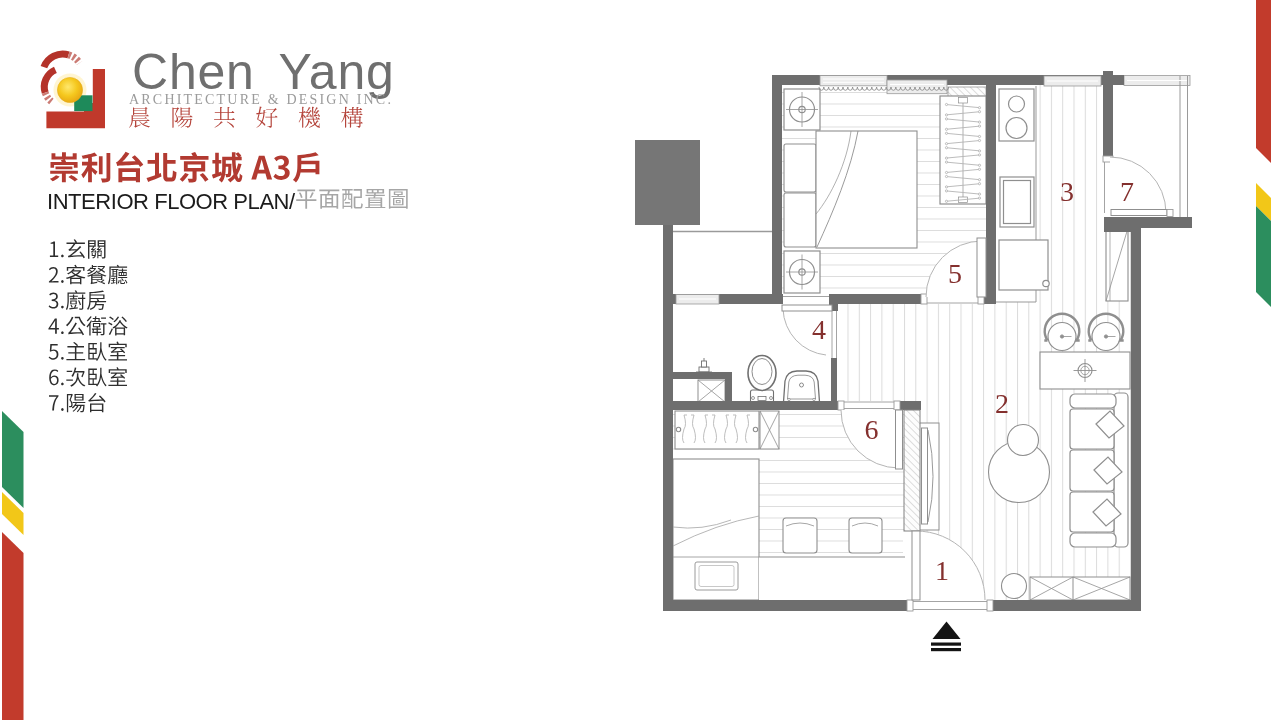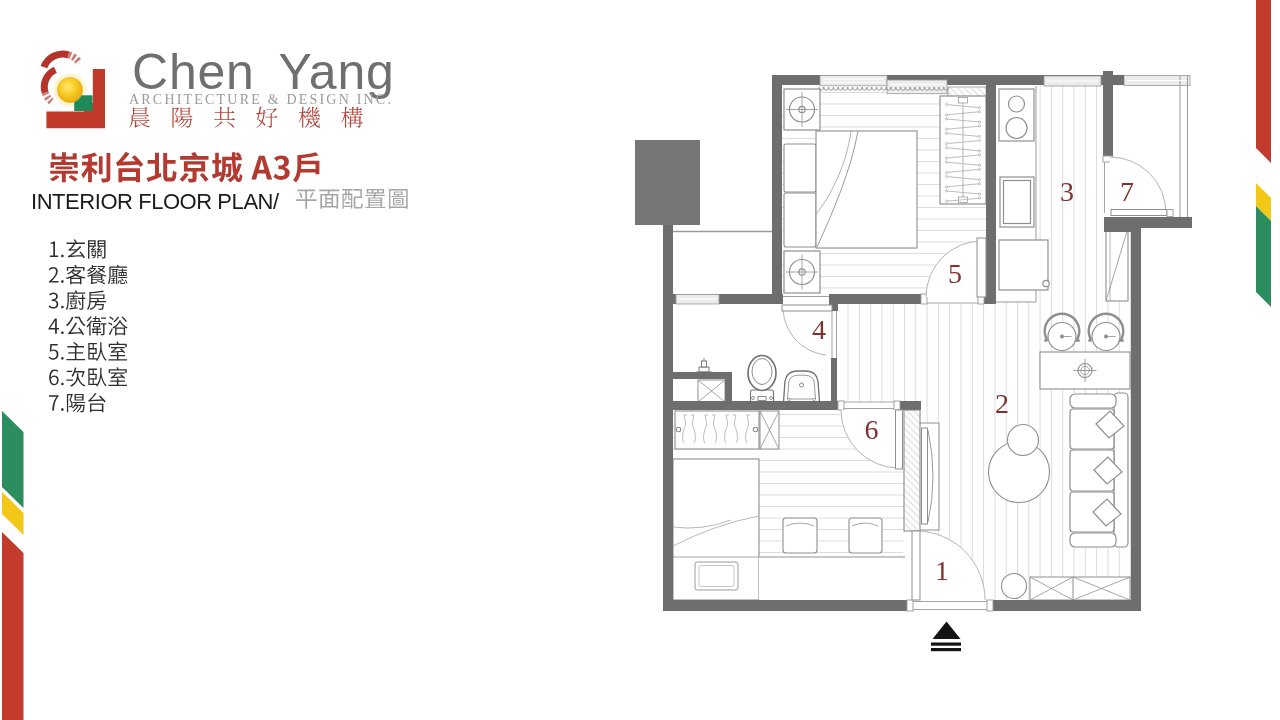--- a/index.html
+++ b/index.html
@@ -29,21 +29,21 @@
 <path d="M68.5,54.8 A20,20 0 0 1 79.5,63.0" fill="none" stroke="#cb7b74" stroke-width="7" stroke-dasharray="2.6,2"></path>
 
 <path d="M55.4,69.9 A18.5,18.5 0 0 0 45.2,92.6" fill="none" stroke="#b4332a" stroke-width="7"></path>
 <path d="M45.2,92.6 A18.5,18.5 0 0 0 51.4,101.5" fill="none" stroke="#cb7b74" stroke-width="7" stroke-dasharray="2.4,2"></path>
 </svg>
 
 <div class="abs" style="left:132px;top:43px;font-family:Liberation Sans, sans-serif;font-size:50px;color:#6f6f6f;letter-spacing:0.8px;word-spacing:9px;white-space:nowrap;">Chen&nbsp;Yang</div>
 
 <div class="abs" style="left:129px;top:92px;font-family:'Liberation Serif',serif;font-size:14px;color:#9b9b9b;letter-spacing:2.2px;white-space:nowrap;">ARCHITECTURE&nbsp;&amp;&nbsp;DESIGN&nbsp;INC.</div>
 
-<div class="abs" style="left:31px;top:189px;font-size:22px;letter-spacing:-0.45px;color:#1c1c1c;white-space:nowrap;">INTERIOR FLOOR PLAN/</div>
+<div class="abs" style="left:47px;top:189px;font-size:22px;letter-spacing:-0.45px;color:#1c1c1c;white-space:nowrap;">INTERIOR FLOOR PLAN/</div>
 <svg class="abs" style="left:0;top:0" width="500" height="440" viewBox="0 0 500 440">
 
 <path d="M134.8 126.2Q135.3 126.0 136.2 125.8Q137.1 125.6 138.3 125.3Q139.4 124.9 140.6 124.6L140.7 124.9Q139.9 125.3 138.4 126.0Q137.0 126.8 135.4 127.5ZM136.0 120.6 136.3 120.7V126.1L135.2 126.6L135.6 125.9Q136.0 126.6 135.8 127.1Q135.6 127.7 135.4 127.8L134.2 126.2Q134.7 125.9 134.9 125.7Q135.0 125.5 135.0 125.3V120.6ZM139.4 120.3Q140.1 121.6 141.1 122.5Q142.2 123.5 143.6 124.2Q145.0 125.0 146.6 125.5Q148.2 126.0 150.0 126.2L150.0 126.5Q149.2 126.6 148.9 127.5Q146.6 127.0 144.7 126.1Q142.8 125.1 141.3 123.8Q139.9 122.4 139.0 120.6ZM147.8 122.3Q147.7 122.5 147.5 122.5Q147.3 122.6 147.0 122.5Q146.2 122.9 145.0 123.5Q143.9 124.0 142.8 124.4L142.5 124.1Q143.1 123.7 143.8 123.2Q144.5 122.7 145.2 122.2Q145.8 121.7 146.2 121.3ZM131.6 115.4V114.9L133.1 115.6H132.9V118.7Q132.9 119.7 132.8 120.9Q132.7 122.1 132.3 123.3Q132.0 124.5 131.3 125.7Q130.5 126.8 129.3 127.8L129.0 127.5Q130.2 126.2 130.7 124.7Q131.3 123.2 131.5 121.7Q131.6 120.2 131.6 118.7V115.6ZM147.8 119.2Q147.8 119.2 148.1 119.5Q148.4 119.7 148.8 120.0Q149.2 120.3 149.5 120.7Q149.5 121.0 148.9 121.0H132.2L132.0 120.3H146.8ZM145.4 117.0Q145.4 117.0 145.7 117.2Q146.0 117.4 146.4 117.7Q146.8 118.0 147.1 118.3Q147.0 118.6 146.5 118.6H132.1L132.0 118.0H144.6ZM147.2 114.5Q147.2 114.5 147.4 114.6Q147.5 114.8 147.8 115.0Q148.1 115.2 148.4 115.4Q148.7 115.7 148.9 115.9Q148.8 116.3 148.3 116.3H132.0V115.6H146.3ZM134.2 114.5Q134.2 114.6 134.0 114.7Q133.9 114.8 133.7 114.9Q133.4 114.9 133.2 114.9H133.0V107.9V107.2L134.3 107.9H146.1V108.5H134.2ZM145.0 107.9 145.8 107.0 147.5 108.3Q147.4 108.5 147.1 108.6Q146.8 108.7 146.5 108.8V114.2Q146.5 114.2 146.3 114.3Q146.1 114.4 145.9 114.5Q145.7 114.6 145.4 114.6H145.3V107.9ZM146.0 113.1V113.8H133.4V113.1ZM146.0 110.4V111.1H133.4V110.4Z M181.2 110.8H189.1V111.5H181.2ZM181.2 113.8H189.1V114.5H181.2ZM180.5 107.9V107.3L182.0 107.9H188.4L189.0 107.2L190.5 108.3Q190.4 108.4 190.2 108.5Q190.0 108.6 189.7 108.7V114.9Q189.7 115.0 189.4 115.2Q189.1 115.3 188.7 115.3H188.5V108.6H181.7V115.2Q181.7 115.3 181.4 115.5Q181.1 115.6 180.7 115.6H180.5ZM178.0 116.6H189.8L190.8 115.3Q190.8 115.3 191.0 115.5Q191.2 115.6 191.5 115.9Q191.7 116.1 192.1 116.4Q192.4 116.6 192.6 116.9Q192.6 117.3 192.1 117.3H178.2ZM181.2 119.2H190.6V119.9H180.8ZM182.1 116.6H183.5V116.9Q182.5 119.0 180.9 120.6Q179.3 122.2 177.2 123.5L176.9 123.1Q178.7 121.8 180.0 120.1Q181.4 118.4 182.1 116.6ZM183.9 119.2H185.1V119.6Q184.0 121.7 182.2 123.4Q180.5 125.1 178.2 126.4L177.9 126.0Q179.9 124.7 181.4 122.9Q183.0 121.2 183.9 119.2ZM187.3 119.2H188.6V119.6Q187.5 122.2 185.6 124.3Q183.7 126.4 180.9 127.8L180.7 127.4Q183.1 125.9 184.7 123.8Q186.4 121.7 187.3 119.2ZM177.2 108.2H176.9L177.8 107.3L179.4 108.9Q179.1 109.1 178.4 109.1Q178.0 109.8 177.5 110.7Q177.0 111.7 176.5 112.6Q175.9 113.6 175.5 114.2Q176.5 115.1 177.0 115.9Q177.6 116.8 177.8 117.7Q178.1 118.5 178.1 119.3Q178.1 120.8 177.5 121.5Q176.9 122.2 175.4 122.3Q175.4 122.0 175.4 121.7Q175.3 121.5 175.2 121.4Q175.1 121.3 174.8 121.2Q174.5 121.1 174.2 121.1V120.7Q174.5 120.7 174.9 120.7Q175.4 120.7 175.6 120.7Q175.9 120.7 176.2 120.6Q176.7 120.3 176.7 119.0Q176.7 117.9 176.4 116.7Q176.0 115.5 174.9 114.3Q175.2 113.5 175.7 112.4Q176.1 111.3 176.5 110.1Q176.9 109.0 177.2 108.2ZM172.4 108.1V107.5L173.9 108.1H173.6V127.3Q173.6 127.4 173.5 127.5Q173.4 127.6 173.1 127.7Q172.9 127.8 172.6 127.8H172.4ZM173.0 108.1H177.8V108.8H173.0ZM190.3 119.2H190.1L190.8 118.4L192.4 119.7Q192.1 119.9 191.4 120.0Q191.2 122.9 190.7 124.7Q190.1 126.5 189.4 127.1Q189.0 127.4 188.4 127.6Q187.9 127.8 187.3 127.7Q187.3 127.5 187.2 127.2Q187.1 127.0 186.9 126.9Q186.7 126.7 186.2 126.6Q185.7 126.5 185.2 126.4L185.2 126.0Q185.6 126.0 186.1 126.1Q186.7 126.1 187.1 126.1Q187.6 126.2 187.9 126.2Q188.4 126.2 188.7 125.9Q189.2 125.5 189.7 123.8Q190.1 122.0 190.3 119.2Z M214.0 119.3H232.0L233.0 118.0Q233.0 118.0 233.2 118.1Q233.4 118.3 233.8 118.5Q234.1 118.8 234.4 119.1Q234.7 119.4 235.0 119.6Q234.9 120.0 234.4 120.0H214.2ZM214.7 112.2H231.5L232.5 111.0Q232.5 111.0 232.7 111.1Q232.9 111.3 233.2 111.5Q233.5 111.7 233.8 112.0Q234.1 112.3 234.4 112.6Q234.3 112.9 233.8 112.9H214.9ZM220.1 106.9 222.2 107.1Q222.2 107.4 222.0 107.6Q221.8 107.7 221.4 107.8V119.7H220.1ZM227.6 106.9 229.7 107.1Q229.6 107.4 229.4 107.6Q229.2 107.7 228.8 107.8V119.7H227.6ZM227.0 121.6Q229.0 122.4 230.3 123.2Q231.7 124.0 232.5 124.7Q233.3 125.5 233.6 126.1Q233.9 126.7 233.9 127.1Q233.9 127.5 233.6 127.6Q233.4 127.7 232.9 127.5Q232.5 126.8 231.8 126.1Q231.1 125.3 230.2 124.5Q229.4 123.8 228.5 123.1Q227.6 122.4 226.8 121.9ZM221.1 121.3 222.9 122.3Q222.8 122.5 222.6 122.5Q222.4 122.6 222.0 122.5Q221.3 123.4 220.1 124.3Q219.0 125.3 217.6 126.2Q216.2 127.1 214.7 127.7L214.5 127.4Q215.8 126.6 217.1 125.6Q218.3 124.6 219.4 123.4Q220.5 122.3 221.1 121.3Z M265.7 110.4Q265.6 110.6 265.4 110.8Q265.1 110.9 264.8 111.0Q264.7 113.5 264.3 116.0Q263.9 118.5 263.0 120.7Q262.1 122.9 260.6 124.7Q259.1 126.5 256.6 127.8L256.4 127.6Q258.5 126.2 259.9 124.3Q261.3 122.4 262.1 120.1Q262.9 117.8 263.2 115.2Q263.5 112.7 263.5 110.0ZM256.2 113.0Q257.0 113.0 258.2 112.9Q259.3 112.9 260.7 112.8Q262.1 112.6 263.6 112.5Q265.1 112.4 266.6 112.2L266.6 112.6Q264.9 113.0 262.6 113.4Q260.4 113.8 257.5 114.2Q257.3 114.6 256.9 114.7ZM257.5 119.0Q259.5 119.8 260.9 120.6Q262.3 121.5 263.2 122.2Q264.1 122.9 264.6 123.5Q265.1 124.1 265.2 124.6Q265.4 125.0 265.3 125.3Q265.2 125.5 264.9 125.6Q264.7 125.6 264.3 125.5Q263.8 124.7 263.0 123.9Q262.1 123.0 261.1 122.2Q260.1 121.4 259.0 120.6Q258.0 119.9 257.1 119.3ZM257.1 119.3Q257.4 118.4 257.7 117.1Q258.0 115.9 258.3 114.4Q258.6 113.0 258.9 111.5Q259.2 110.1 259.5 108.8Q259.7 107.5 259.8 106.6L261.9 107.0Q261.8 107.3 261.6 107.4Q261.4 107.6 260.8 107.5L261.1 107.2Q260.9 108.1 260.7 109.3Q260.5 110.4 260.2 111.8Q259.9 113.1 259.5 114.5Q259.2 115.9 258.8 117.2Q258.5 118.5 258.1 119.6ZM274.5 108.9 275.4 108.0 277.0 109.5Q276.9 109.6 276.7 109.6Q276.4 109.7 276.1 109.7Q275.5 110.2 274.8 110.9Q274.1 111.6 273.3 112.3Q272.6 112.9 271.9 113.4H271.4Q272.0 112.8 272.6 112.0Q273.3 111.1 273.8 110.3Q274.4 109.4 274.8 108.9ZM272.7 113.3Q272.6 113.5 272.4 113.6Q272.2 113.8 271.8 113.8V125.8Q271.8 126.3 271.7 126.7Q271.6 127.2 271.1 127.4Q270.6 127.7 269.7 127.8Q269.6 127.5 269.5 127.2Q269.4 127.0 269.1 126.8Q268.9 126.7 268.4 126.5Q267.9 126.4 267.1 126.3V125.9Q267.1 125.9 267.5 126.0Q267.9 126.0 268.4 126.0Q268.9 126.1 269.4 126.1Q269.9 126.1 270.1 126.1Q270.4 126.1 270.5 126.0Q270.6 125.9 270.6 125.7V113.0ZM275.9 115.6Q275.9 115.6 276.1 115.8Q276.2 115.9 276.5 116.1Q276.8 116.4 277.0 116.6Q277.3 116.8 277.6 117.1Q277.5 117.5 277.0 117.5H265.5L265.3 116.8H275.0ZM275.1 108.9V109.6H266.3L266.1 108.9Z M309.6 118.8Q309.5 119.9 309.4 121.1Q309.2 122.3 308.7 123.4Q308.3 124.6 307.5 125.7Q306.6 126.7 305.2 127.7L304.8 127.3Q306.0 126.3 306.6 125.3Q307.3 124.2 307.6 123.1Q308.0 122.0 308.1 120.9Q308.2 119.8 308.2 118.8ZM319.5 111.1Q319.4 111.2 319.0 111.3Q318.7 111.3 318.2 111.0L318.8 110.9Q318.4 111.6 317.7 112.5Q317.0 113.3 316.2 114.2Q315.4 115.1 314.6 115.7L314.5 115.5H315.3Q315.2 116.0 315.0 116.4Q314.8 116.7 314.6 116.8L313.8 115.2Q313.8 115.2 314.0 115.2Q314.2 115.1 314.3 115.1Q314.8 114.6 315.3 114.0Q315.8 113.3 316.3 112.6Q316.8 111.8 317.2 111.1Q317.6 110.4 317.9 109.9ZM311.8 111.1Q311.7 111.2 311.4 111.4Q311.1 111.5 310.5 111.2L311.1 111.1Q310.7 111.8 310.0 112.8Q309.3 113.7 308.4 114.7Q307.6 115.6 306.8 116.4L306.7 116.1H307.5Q307.4 116.6 307.2 117.0Q307.0 117.3 306.9 117.4L306.0 115.8Q306.0 115.8 306.2 115.8Q306.4 115.7 306.5 115.7Q307.0 115.2 307.5 114.5Q308.1 113.8 308.6 113.0Q309.1 112.2 309.5 111.5Q309.9 110.7 310.1 110.1ZM318.0 108.1Q317.9 108.3 317.6 108.4Q317.3 108.6 316.7 108.3L317.3 108.2Q317.0 108.8 316.5 109.5Q316.0 110.3 315.5 111.0Q314.9 111.8 314.4 112.3L314.3 112.1H315.0Q315.0 112.6 314.8 112.9Q314.6 113.2 314.4 113.3L313.6 111.8Q313.6 111.8 313.8 111.8Q314.0 111.7 314.0 111.7Q314.5 111.2 314.9 110.4Q315.3 109.6 315.7 108.7Q316.0 107.8 316.2 107.3ZM310.7 108.0Q310.6 108.2 310.3 108.3Q309.9 108.4 309.4 108.2L310.0 108.0Q309.6 108.7 309.1 109.5Q308.5 110.3 307.9 111.0Q307.3 111.8 306.7 112.4L306.6 112.1H307.4Q307.3 112.7 307.1 113.0Q306.9 113.4 306.7 113.5L305.9 111.9Q305.9 111.9 306.0 111.8Q306.2 111.8 306.3 111.7Q306.8 111.2 307.3 110.4Q307.8 109.5 308.3 108.6Q308.7 107.7 308.9 107.1ZM314.1 115.3Q314.8 115.2 316.1 115.1Q317.4 115.0 318.8 114.9L318.8 115.3Q318.4 115.4 317.7 115.6Q317.0 115.8 316.2 116.0Q315.4 116.2 314.6 116.4ZM314.1 111.8Q314.6 111.7 315.7 111.7Q316.7 111.6 317.7 111.6L317.8 111.9Q317.5 112.0 317.0 112.2Q316.4 112.3 315.8 112.5Q315.2 112.7 314.5 112.9ZM306.4 116.0Q307.0 115.9 308.3 115.8Q309.6 115.7 310.9 115.6L311.0 115.9Q310.6 116.1 309.9 116.2Q309.2 116.4 308.4 116.6Q307.6 116.9 306.8 117.0ZM306.3 112.0Q306.9 112.0 307.9 111.9Q309.0 111.9 310.1 111.8L310.1 112.2Q309.9 112.3 309.3 112.4Q308.7 112.6 308.1 112.8Q307.4 112.9 306.8 113.1ZM318.7 121.3Q318.6 121.5 318.4 121.5Q318.3 121.6 317.9 121.5Q316.4 124.0 314.1 125.5Q311.9 127.0 309.3 127.7L309.1 127.3Q311.5 126.3 313.6 124.6Q315.7 122.9 317.1 120.3ZM314.1 107.1Q314.1 107.3 313.9 107.5Q313.7 107.6 313.3 107.7Q313.2 111.0 313.3 114.0Q313.4 117.0 313.9 119.4Q314.3 121.8 315.3 123.5Q316.2 125.2 317.9 125.9Q318.2 126.1 318.3 126.1Q318.4 126.0 318.6 125.7Q318.8 125.3 319.0 124.5Q319.2 123.8 319.4 123.1L319.6 123.1L319.4 126.4Q319.9 126.8 319.9 127.0Q320.0 127.2 319.9 127.4Q319.8 127.7 319.4 127.7Q319.0 127.8 318.5 127.6Q318.0 127.4 317.5 127.2Q315.6 126.3 314.5 124.5Q313.4 122.7 312.9 120.0Q312.3 117.4 312.2 114.1Q312.0 110.7 312.0 106.8ZM308.7 121.0Q309.8 121.2 310.5 121.6Q311.2 121.9 311.5 122.3Q311.9 122.7 312.0 123.1Q312.0 123.5 311.9 123.7Q311.8 124.0 311.5 124.0Q311.3 124.1 310.9 123.9Q310.7 123.5 310.3 122.9Q309.9 122.4 309.4 122.0Q309.0 121.5 308.5 121.2ZM315.4 116.4Q316.2 116.7 316.6 117.0Q317.1 117.3 317.2 117.7Q317.3 118.0 317.1 118.3Q317.0 118.5 316.7 118.6Q316.5 118.6 316.2 118.4Q316.1 117.9 315.8 117.4Q315.5 116.9 315.1 116.6ZM317.8 113.6Q318.7 114.1 319.2 114.7Q319.7 115.3 319.8 115.8Q319.9 116.3 319.7 116.6Q319.6 116.9 319.3 117.0Q319.0 117.1 318.7 116.8Q318.7 116.0 318.3 115.2Q317.9 114.3 317.5 113.7ZM309.9 113.9Q310.8 114.5 311.2 115.1Q311.7 115.7 311.7 116.2Q311.8 116.7 311.7 117.1Q311.5 117.4 311.2 117.4Q310.9 117.5 310.6 117.2Q310.6 116.4 310.3 115.5Q310.0 114.6 309.6 114.0ZM318.3 117.6Q318.3 117.6 318.6 117.8Q318.9 118.0 319.3 118.4Q319.7 118.7 320.1 119.1Q320.0 119.4 319.5 119.4H305.8L305.6 118.7H317.3ZM302.9 114.5Q304.1 115.1 304.8 115.7Q305.4 116.3 305.6 116.9Q305.8 117.4 305.7 117.8Q305.7 118.1 305.4 118.2Q305.1 118.3 304.7 118.1Q304.6 117.5 304.2 116.9Q303.9 116.3 303.5 115.7Q303.0 115.1 302.7 114.6ZM304.1 106.9Q304.1 107.2 303.9 107.3Q303.7 107.5 303.3 107.6V127.2Q303.3 127.3 303.2 127.4Q303.0 127.5 302.8 127.6Q302.6 127.7 302.4 127.7H302.1V106.7ZM303.1 112.5Q302.6 115.3 301.6 117.8Q300.7 120.3 299.1 122.4L298.7 122.1Q299.6 120.7 300.2 119.0Q300.8 117.4 301.2 115.7Q301.6 113.9 301.9 112.1H303.1ZM304.3 111.0Q304.3 111.0 304.6 111.2Q304.9 111.5 305.3 111.8Q305.7 112.1 306.0 112.5Q305.9 112.8 305.4 112.8H299.2L299.1 112.1H303.4Z M341.5 112.2H347.0L348.0 111.0Q348.0 111.0 348.3 111.2Q348.6 111.4 349.0 111.8Q349.4 112.2 349.8 112.5Q349.7 112.9 349.2 112.9H341.6ZM344.8 112.2H346.1V112.5Q345.5 115.4 344.4 117.9Q343.4 120.5 341.6 122.6L341.2 122.2Q342.2 120.8 342.9 119.2Q343.6 117.6 344.0 115.8Q344.5 114.0 344.8 112.2ZM345.0 106.8 347.0 107.0Q347.0 107.3 346.8 107.5Q346.6 107.6 346.2 107.7V127.2Q346.2 127.3 346.0 127.4Q345.9 127.6 345.7 127.6Q345.5 127.7 345.2 127.7H345.0ZM346.2 114.8Q347.2 115.3 347.9 115.9Q348.5 116.4 348.8 116.9Q349.1 117.4 349.2 117.8Q349.2 118.1 349.1 118.4Q349.0 118.6 348.7 118.7Q348.4 118.7 348.1 118.5Q348.0 117.9 347.6 117.3Q347.2 116.7 346.8 116.1Q346.3 115.4 345.9 115.0ZM348.8 109.2H359.6L360.5 108.1Q360.5 108.1 360.8 108.3Q361.1 108.6 361.5 108.9Q361.9 109.2 362.3 109.6Q362.2 109.9 361.7 109.9H349.0ZM349.7 111.8H359.2L360.1 110.7Q360.1 110.7 360.3 110.9Q360.6 111.1 361.0 111.5Q361.4 111.8 361.7 112.1Q361.6 112.5 361.1 112.5H349.9ZM348.4 114.5H359.9L360.9 113.3Q360.9 113.3 361.2 113.5Q361.5 113.8 361.8 114.1Q362.2 114.4 362.6 114.8Q362.5 115.1 362.0 115.1H348.6ZM347.7 122.8H360.6L361.4 121.7Q361.4 121.7 361.6 121.9Q361.9 122.2 362.2 122.5Q362.5 122.8 362.8 123.1Q362.7 123.5 362.3 123.5H347.9ZM352.1 106.9 354.1 107.1Q354.1 107.3 353.9 107.5Q353.7 107.7 353.3 107.7V114.8H352.1ZM356.6 106.9 358.7 107.1Q358.6 107.3 358.4 107.5Q358.2 107.7 357.8 107.7V114.8H356.6ZM354.5 114.5H355.7V123.2H354.5ZM350.5 119.7H359.8V120.4H350.5ZM359.3 116.8H359.1L359.7 116.0L361.4 117.3Q361.3 117.4 361.1 117.6Q360.8 117.7 360.5 117.7V125.8Q360.5 126.3 360.3 126.7Q360.2 127.1 359.8 127.4Q359.4 127.6 358.5 127.7Q358.5 127.4 358.4 127.2Q358.3 127.0 358.0 126.8Q357.8 126.7 357.4 126.5Q357.0 126.4 356.4 126.4V126.0Q356.4 126.0 356.7 126.0Q357.0 126.0 357.4 126.1Q357.8 126.1 358.2 126.1Q358.6 126.1 358.8 126.1Q359.1 126.1 359.2 126.0Q359.3 125.9 359.3 125.7ZM349.9 116.8V116.2L351.2 116.8H359.8V117.5H351.1V127.3Q351.1 127.3 350.9 127.4Q350.8 127.5 350.5 127.6Q350.3 127.7 350.1 127.7H349.9Z" fill="#b5453c"></path>
 
 <path d="M55.5 166.4H72.4V169.3H55.5ZM50.2 170.7H77.9V173.8H50.2ZM68.4 176.9 71.4 174.9Q72.4 175.5 73.6 176.3Q74.9 177.1 76.0 177.9Q77.1 178.7 77.9 179.3L74.7 181.6Q74.0 180.9 72.9 180.1Q71.8 179.3 70.6 178.4Q69.4 177.6 68.4 176.9ZM50.5 161.9H77.6V167.8H73.8V164.9H54.1V167.8H50.5ZM56.0 175.3 59.6 176.6Q58.8 177.5 57.6 178.4Q56.4 179.3 55.2 180.0Q53.9 180.8 52.7 181.3Q52.4 181.0 51.8 180.5Q51.3 180.0 50.7 179.6Q50.1 179.1 49.7 178.8Q51.4 178.2 53.2 177.2Q54.9 176.3 56.0 175.3ZM51.5 153.3H55.4V156.4H72.7V153.3H76.7V159.6H51.5ZM62.0 152.3H65.9V158.6H62.0ZM60.9 160.2 64.8 159.3Q65.3 160.2 65.8 161.3Q66.2 162.4 66.4 163.1L62.4 164.1Q62.2 163.3 61.8 162.2Q61.4 161.1 60.9 160.2ZM61.9 172.6H65.8V182.3H61.9Z M82.0 161.8H97.3V165.4H82.0ZM98.9 156.2H102.6V174.2H98.9ZM88.1 155.5H91.9V182.3H88.1ZM106.5 152.9H110.3V177.7Q110.3 179.4 109.9 180.3Q109.5 181.1 108.5 181.6Q107.5 182.1 105.9 182.2Q104.3 182.4 102.1 182.4Q102.0 181.8 101.8 181.1Q101.6 180.4 101.3 179.6Q101.1 178.9 100.8 178.4Q102.3 178.4 103.7 178.5Q105.1 178.5 105.6 178.5Q106.1 178.5 106.3 178.3Q106.5 178.1 106.5 177.7ZM94.5 152.4 97.3 155.4Q95.3 156.2 92.8 156.8Q90.3 157.5 87.8 157.9Q85.2 158.4 82.7 158.7Q82.6 158.1 82.3 157.2Q81.9 156.3 81.6 155.8Q83.4 155.5 85.2 155.1Q86.9 154.8 88.6 154.3Q90.4 153.9 91.9 153.4Q93.4 153.0 94.5 152.4ZM88.1 163.5 90.7 164.6Q90.1 166.4 89.2 168.4Q88.4 170.3 87.5 172.1Q86.5 173.9 85.4 175.6Q84.4 177.2 83.2 178.3Q83.0 177.8 82.7 177.1Q82.3 176.4 82.0 175.7Q81.6 175.1 81.3 174.6Q82.3 173.6 83.3 172.3Q84.3 171.0 85.2 169.5Q86.1 168.0 86.9 166.4Q87.6 164.9 88.1 163.5ZM91.3 166.7Q91.8 167.0 92.6 167.7Q93.5 168.4 94.5 169.2Q95.5 170.0 96.3 170.7Q97.1 171.4 97.5 171.7L95.3 175.0Q94.7 174.4 94.0 173.5Q93.2 172.7 92.4 171.8Q91.5 170.9 90.7 170.1Q89.9 169.3 89.3 168.7Z M120.2 177.0H137.9V180.7H120.2ZM118.4 168.2H140.0V182.3H135.9V171.9H122.3V182.3H118.4ZM131.8 157.3 134.8 155.3Q136.3 156.6 137.9 158.3Q139.6 160.0 141.0 161.7Q142.4 163.3 143.3 164.7L140.0 167.1Q139.3 165.7 137.9 164.0Q136.5 162.3 134.9 160.5Q133.3 158.7 131.8 157.3ZM117.3 166.1Q117.2 165.7 117.0 165.0Q116.8 164.3 116.5 163.6Q116.3 162.9 116.0 162.4Q116.7 162.2 117.3 161.8Q117.9 161.3 118.7 160.5Q119.2 160.2 119.9 159.3Q120.7 158.4 121.7 157.2Q122.7 156.0 123.7 154.6Q124.7 153.2 125.5 151.8L129.4 153.4Q128.0 155.5 126.3 157.4Q124.7 159.4 123.0 161.1Q121.3 162.8 119.6 164.1V164.2Q119.6 164.2 119.2 164.4Q118.9 164.6 118.4 164.9Q118.0 165.2 117.7 165.5Q117.3 165.8 117.3 166.1ZM117.3 166.1 117.3 163.1 119.9 161.7 139.5 161.1Q139.6 161.9 139.7 162.9Q139.8 163.9 139.9 164.5Q135.3 164.7 131.9 164.9Q128.5 165.1 126.2 165.2Q123.9 165.3 122.3 165.4Q120.8 165.5 119.8 165.6Q118.9 165.7 118.3 165.8Q117.8 165.9 117.3 166.1Z M147.6 159.9H157.1V163.7H147.6ZM163.2 152.9H167.2V175.6Q167.2 176.9 167.4 177.3Q167.6 177.6 168.4 177.6Q168.6 177.6 169.0 177.6Q169.4 177.6 169.9 177.6Q170.3 177.6 170.7 177.6Q171.1 177.6 171.3 177.6Q171.9 177.6 172.2 177.0Q172.5 176.4 172.6 174.8Q172.8 173.3 172.9 170.4Q173.3 170.8 174.0 171.1Q174.7 171.5 175.4 171.8Q176.0 172.0 176.5 172.2Q176.4 175.5 175.9 177.5Q175.5 179.6 174.5 180.5Q173.5 181.4 171.7 181.4Q171.4 181.4 170.9 181.4Q170.4 181.4 169.7 181.4Q169.1 181.4 168.6 181.4Q168.1 181.4 167.8 181.4Q166.1 181.4 165.1 180.9Q164.1 180.3 163.6 179.1Q163.2 177.8 163.2 175.6ZM155.0 152.8H159.0V176.8H155.0ZM146.5 178.0Q148.2 177.5 150.6 176.7Q152.9 175.9 155.6 174.9Q158.2 174.0 160.8 173.1L161.5 176.5Q159.2 177.5 156.9 178.4Q154.5 179.4 152.3 180.3Q150.1 181.2 148.2 181.9ZM165.3 159.9H175.6V163.7H165.3Z M180.2 155.9H208.5V159.7H180.2ZM187.7 164.6V168.1H201.1V164.6ZM183.9 161.3H205.2V171.4H183.9ZM199.7 174.8 202.9 172.9Q203.8 173.8 204.9 175.0Q206.0 176.2 206.9 177.4Q207.9 178.5 208.5 179.4L205.1 181.7Q204.6 180.8 203.7 179.6Q202.8 178.4 201.7 177.1Q200.7 175.9 199.7 174.8ZM192.5 170.3H196.6V178.4Q196.6 179.8 196.2 180.7Q195.8 181.5 194.8 181.9Q193.7 182.3 192.2 182.4Q190.8 182.5 188.8 182.5Q188.7 181.6 188.4 180.6Q188.0 179.5 187.6 178.8Q188.4 178.8 189.3 178.8Q190.2 178.8 190.8 178.8Q191.5 178.8 191.8 178.8Q192.2 178.8 192.4 178.7Q192.5 178.6 192.5 178.3ZM185.1 173.0 188.8 174.3Q187.5 176.3 185.8 178.2Q184.1 180.2 182.5 181.7Q182.0 181.1 181.1 180.4Q180.3 179.7 179.7 179.2Q180.7 178.4 181.7 177.3Q182.7 176.2 183.6 175.1Q184.5 173.9 185.1 173.0ZM191.3 153.2 195.1 152.0Q195.7 153.0 196.4 154.2Q197.1 155.5 197.4 156.4L193.4 157.8Q193.1 156.9 192.5 155.6Q191.9 154.3 191.3 153.2Z M212.4 160.0H221.3V163.5H212.4ZM215.2 152.8H218.8V174.2H215.2ZM211.9 174.7Q213.7 174.1 216.2 173.3Q218.7 172.4 221.2 171.5L222.0 174.9Q219.7 175.8 217.4 176.8Q215.1 177.7 213.1 178.5ZM223.8 156.8H241.7V160.2H223.8ZM224.4 163.7H229.7V166.8H224.4ZM222.2 156.8H225.8V167.4Q225.8 169.2 225.6 171.2Q225.5 173.2 225.0 175.3Q224.6 177.3 223.8 179.2Q223.0 181.0 221.7 182.5Q221.4 182.1 220.9 181.7Q220.4 181.2 219.8 180.8Q219.2 180.3 218.8 180.1Q220.4 178.4 221.1 176.2Q221.8 174.0 222.0 171.7Q222.2 169.5 222.2 167.4ZM228.3 163.7H231.5Q231.5 163.7 231.5 164.2Q231.5 164.7 231.4 165.0Q231.4 168.5 231.3 170.8Q231.2 173.1 231.1 174.3Q230.9 175.5 230.6 175.9Q230.2 176.4 229.8 176.7Q229.4 176.9 228.8 177.0Q228.3 177.1 227.6 177.2Q226.9 177.2 226.0 177.2Q226.0 176.4 225.8 175.5Q225.6 174.6 225.2 174.0Q225.8 174.1 226.3 174.1Q226.8 174.1 227.0 174.1Q227.5 174.1 227.8 173.7Q228.0 173.5 228.1 172.5Q228.2 171.6 228.2 169.6Q228.3 167.6 228.3 164.3ZM231.9 152.3H235.5Q235.4 155.5 235.5 158.7Q235.6 161.9 235.8 164.8Q236.1 167.8 236.4 170.2Q236.7 172.7 237.1 174.5Q237.5 176.4 238.0 177.4Q238.4 178.4 238.9 178.4Q239.3 178.4 239.5 177.3Q239.7 176.1 239.7 173.6Q240.3 174.2 241.0 174.8Q241.8 175.4 242.4 175.7Q242.2 178.1 241.7 179.5Q241.3 180.9 240.5 181.5Q239.7 182.0 238.5 182.0Q237.1 182.0 236.1 180.8Q235.1 179.6 234.4 177.5Q233.6 175.4 233.2 172.5Q232.7 169.7 232.4 166.3Q232.1 163.0 232.0 159.4Q231.9 155.8 231.9 152.3ZM235.5 153.7 238.2 152.2Q239.1 153.0 240.0 154.1Q240.9 155.1 241.3 155.9L238.5 157.6Q238.1 156.8 237.2 155.7Q236.4 154.6 235.5 153.7ZM238.2 163.4 241.6 164.0Q240.1 170.3 237.3 174.9Q234.5 179.5 230.2 182.4Q230.0 182.1 229.5 181.6Q229.0 181.1 228.5 180.6Q228.0 180.1 227.6 179.8Q231.8 177.4 234.4 173.2Q237.0 169.0 238.2 163.4Z M251.3 179.5 258.9 155.8H264.5L272.1 179.5H267.1L263.7 167.2Q263.2 165.3 262.7 163.3Q262.2 161.3 261.7 159.4H261.6Q261.1 161.3 260.6 163.3Q260.1 165.3 259.5 167.2L256.1 179.5ZM256.0 173.4V169.7H267.3V173.4Z M281.3 179.9Q279.5 179.9 278.0 179.5Q276.5 179.1 275.4 178.3Q274.2 177.6 273.4 176.6L275.6 173.7Q276.7 174.7 278.0 175.4Q279.3 176.1 280.9 176.1Q282.1 176.1 283.0 175.7Q283.9 175.3 284.4 174.6Q284.9 173.9 284.9 172.8Q284.9 171.6 284.4 170.8Q283.8 169.9 282.4 169.5Q281.0 169.0 278.4 169.0V165.6Q280.6 165.6 281.9 165.2Q283.1 164.7 283.6 163.9Q284.2 163.1 284.2 162.0Q284.2 160.6 283.3 159.9Q282.5 159.1 281.0 159.1Q279.7 159.1 278.7 159.6Q277.6 160.2 276.5 161.2L274.1 158.3Q275.7 156.9 277.4 156.2Q279.1 155.4 281.2 155.4Q283.5 155.4 285.2 156.1Q287.0 156.8 287.9 158.2Q288.9 159.6 288.9 161.7Q288.9 163.6 287.9 165.0Q286.8 166.3 285.0 167.1V167.2Q286.3 167.6 287.4 168.4Q288.4 169.2 289.1 170.3Q289.7 171.5 289.7 173.1Q289.7 175.2 288.5 176.8Q287.4 178.3 285.5 179.1Q283.6 179.9 281.3 179.9Z M299.6 169.1H317.1V172.6H299.6ZM299.9 160.8H319.4V174.2H315.5V164.3H299.9ZM315.6 152.3 318.7 155.2Q316.5 155.8 314.1 156.3Q311.6 156.8 308.9 157.2Q306.3 157.6 303.6 157.9Q301.0 158.2 298.4 158.4Q298.3 157.7 298.0 156.8Q297.7 155.9 297.4 155.3Q299.9 155.1 302.4 154.8Q304.9 154.5 307.3 154.1Q309.7 153.7 311.9 153.3Q314.0 152.8 315.6 152.3ZM297.4 155.3H301.3V164.6Q301.3 166.6 301.1 169.0Q300.9 171.4 300.3 173.8Q299.8 176.3 298.7 178.5Q297.6 180.8 295.9 182.5Q295.6 182.2 295.0 181.6Q294.5 181.1 293.9 180.6Q293.3 180.2 292.9 179.9Q294.5 178.3 295.4 176.4Q296.3 174.5 296.7 172.5Q297.2 170.4 297.3 168.4Q297.4 166.4 297.4 164.6Z" fill="#b23a31"></path>
 
 <path d="M297.4 189.6H315.1V191.3H297.4ZM296.2 199.2H316.4V200.9H296.2ZM298.9 192.8 300.4 192.4Q300.9 193.2 301.3 194.1Q301.8 195.0 302.1 195.9Q302.4 196.8 302.6 197.5L301.0 198.0Q300.8 197.3 300.5 196.5Q300.2 195.6 299.8 194.6Q299.4 193.7 298.9 192.8ZM312.0 192.3 313.8 192.8Q313.4 193.7 312.9 194.6Q312.4 195.6 311.9 196.5Q311.4 197.4 311.0 198.1L309.5 197.6Q310.0 196.9 310.4 196.0Q310.9 195.0 311.3 194.1Q311.7 193.1 312.0 192.3ZM305.3 190.3H307.1V208.8H305.3Z M326.0 198.1H332.2V199.5H326.0ZM326.0 202.0H332.2V203.4H326.0ZM321.4 206.0H337.3V207.6H321.4ZM320.3 194.0H338.2V208.8H336.5V195.6H322.0V208.8H320.3ZM325.2 195.0H326.7V206.8H325.2ZM331.5 195.0H333.1V206.7H331.5ZM328.1 190.3 330.1 190.8Q329.7 191.9 329.4 193.1Q329.0 194.3 328.7 195.2L327.2 194.7Q327.3 194.1 327.5 193.3Q327.7 192.6 327.9 191.8Q328.1 191.0 328.1 190.3ZM319.3 189.6H339.3V191.2H319.3Z M353.7 196.5H355.4V206.0Q355.4 206.6 355.6 206.8Q355.8 207.0 356.6 207.0Q356.7 207.0 357.2 207.0Q357.6 207.0 358.2 207.0Q358.7 207.0 359.2 207.0Q359.7 207.0 359.9 207.0Q360.4 207.0 360.7 206.7Q361.0 206.4 361.1 205.6Q361.2 204.8 361.2 203.2Q361.4 203.3 361.7 203.5Q361.9 203.6 362.2 203.7Q362.5 203.8 362.8 203.9Q362.7 205.7 362.4 206.7Q362.2 207.7 361.6 208.2Q361.1 208.6 360.1 208.6Q359.9 208.6 359.6 208.6Q359.2 208.6 358.7 208.6Q358.2 208.6 357.7 208.6Q357.2 208.6 356.9 208.6Q356.5 208.6 356.4 208.6Q355.3 208.6 354.8 208.4Q354.2 208.1 353.9 207.6Q353.7 207.0 353.7 206.0ZM342.5 193.4H352.3V208.4H350.9V194.9H343.8V208.7H342.5ZM344.8 202.1H349.9V203.5H344.8ZM343.0 205.8H351.2V207.1H343.0ZM342.1 189.1H352.7V190.5H342.1ZM345.2 189.6H346.6V194.5H345.2ZM348.1 189.6H349.5V194.5H348.1ZM345.5 194.5H346.6V196.6Q346.6 197.3 346.5 198.0Q346.3 198.8 345.9 199.6Q345.5 200.3 344.7 200.9Q344.5 200.8 344.3 200.5Q344.0 200.3 343.8 200.2Q344.5 199.6 344.9 199.0Q345.3 198.4 345.4 197.8Q345.5 197.1 345.5 196.6ZM348.2 194.4H349.3V198.4Q349.3 198.6 349.4 198.6Q349.4 198.7 349.6 198.7Q349.7 198.7 349.9 198.7Q350.1 198.7 350.3 198.7Q350.5 198.7 350.5 198.7Q350.7 198.7 350.8 198.7Q350.9 198.7 350.9 198.6Q351.1 198.8 351.4 198.9Q351.6 199.0 351.9 199.1Q351.8 199.5 351.5 199.6Q351.2 199.8 350.7 199.8Q350.6 199.8 350.4 199.8Q350.1 199.8 349.9 199.8Q349.6 199.8 349.5 199.8Q348.7 199.8 348.5 199.5Q348.2 199.3 348.2 198.4ZM353.6 189.1H361.9V198.1H354.0V196.5H360.3V190.7H353.6Z M378.7 190.2V192.2H382.4V190.2ZM373.4 190.2V192.2H377.1V190.2ZM368.2 190.2V192.2H371.8V190.2ZM366.6 188.9H384.1V193.4H366.6ZM365.5 194.7H384.8V196.1H365.5ZM374.3 193.0 376.0 193.1Q375.8 194.3 375.5 195.6Q375.3 196.9 375.0 197.9H373.4Q373.6 197.2 373.7 196.4Q373.9 195.5 374.0 194.7Q374.2 193.8 374.3 193.0ZM365.3 206.9H385.3V208.1H365.3ZM369.1 199.8H381.4V200.8H369.1ZM369.2 202.1H381.3V203.1H369.2ZM369.3 204.5H381.4V205.5H369.3ZM368.3 197.4H382.2V207.6H380.5V198.5H369.9V207.6H368.3Z M395.2 192.5V194.0H401.3V192.5ZM393.8 191.5H402.7V195.0H393.8ZM394.4 199.1V204.2H402.0V199.1ZM393.0 198.1H403.5V205.2H393.0ZM396.9 201.0V202.3H399.5V201.0ZM395.8 200.1H400.6V203.2H395.8ZM391.5 196.1H405.1V197.1H391.5ZM397.4 194.3H398.9V196.5H397.4ZM388.9 189.0H407.7V208.8H406.1V190.4H390.4V208.8H388.9ZM389.8 206.4H406.9V207.9H389.8Z" fill="#a6a6a6"></path>
 
 <path d="M49.9 257.0V255.6H53.3V243.8H50.6V242.7Q51.6 242.5 52.4 242.2Q53.1 242.0 53.7 241.6H55.0V255.6H58.2V257.0Z M62.4 257.3Q61.8 257.3 61.5 256.9Q61.1 256.5 61.1 255.9Q61.1 255.3 61.5 254.9Q61.8 254.5 62.4 254.5Q62.9 254.5 63.3 254.9Q63.7 255.3 63.7 255.9Q63.7 256.5 63.3 256.9Q62.9 257.3 62.4 257.3Z M66.5 242.6H84.9V243.9H66.5ZM79.4 252.1 80.6 251.5Q81.4 252.4 82.3 253.5Q83.1 254.6 83.8 255.6Q84.5 256.7 84.9 257.5L83.6 258.3Q83.2 257.5 82.6 256.4Q81.9 255.3 81.0 254.2Q80.2 253.0 79.4 252.1ZM68.5 257.5Q68.4 257.3 68.3 257.0Q68.2 256.8 68.1 256.5Q68.0 256.2 67.9 256.0Q68.4 255.9 69.1 255.5Q69.8 255.1 70.7 254.4Q71.3 254.0 72.3 253.2Q73.3 252.4 74.7 251.2Q76.0 250.1 77.4 248.7Q78.8 247.4 80.0 246.0L81.3 246.9Q79.4 248.9 77.5 250.7Q75.5 252.4 73.5 254.0Q71.5 255.5 69.5 256.7V256.7Q69.5 256.7 69.4 256.8Q69.2 256.9 69.0 257.0Q68.8 257.1 68.6 257.2Q68.5 257.3 68.5 257.5ZM68.5 257.5 68.4 256.4 69.5 255.8 82.6 255.0Q82.6 255.2 82.7 255.6Q82.8 256.0 82.9 256.2Q79.8 256.4 77.5 256.6Q75.3 256.7 73.7 256.8Q72.2 257.0 71.3 257.0Q70.3 257.1 69.7 257.2Q69.2 257.3 68.9 257.3Q68.6 257.4 68.5 257.5ZM69.0 250.9Q69.0 250.8 68.9 250.5Q68.8 250.2 68.7 249.9Q68.6 249.7 68.5 249.5Q68.8 249.4 69.2 249.1Q69.5 248.8 70.0 248.4Q70.2 248.2 70.7 247.7Q71.1 247.2 71.7 246.5Q72.3 245.9 72.8 245.1Q73.4 244.3 73.9 243.5L75.3 244.3Q74.1 245.9 72.8 247.4Q71.4 249.0 70.0 250.1V250.2Q70.0 250.2 69.9 250.2Q69.7 250.3 69.5 250.4Q69.3 250.5 69.2 250.7Q69.0 250.8 69.0 250.9ZM69.0 250.9 69.0 249.9 69.9 249.4 77.7 248.9Q77.6 249.2 77.6 249.6Q77.5 249.9 77.4 250.1Q75.3 250.3 73.9 250.4Q72.4 250.5 71.5 250.6Q70.6 250.6 70.1 250.7Q69.6 250.8 69.4 250.8Q69.1 250.9 69.0 250.9ZM73.7 239.8 74.9 239.3Q75.5 240.0 76.1 240.8Q76.7 241.6 77.0 242.2L75.7 242.8Q75.3 242.2 74.8 241.4Q74.2 240.5 73.7 239.8Z M94.5 250.4 95.3 250.1Q95.6 250.7 95.9 251.3Q96.3 252.0 96.5 252.4L95.7 252.8Q95.5 252.3 95.1 251.6Q94.8 250.9 94.5 250.4ZM97.3 252.7H98.4V258.3H97.3ZM91.7 253.0H92.7V255.0H95.3V256.0H91.7ZM94.8 252.7H95.9V254.6Q95.9 255.4 95.7 256.1Q95.5 256.8 94.9 257.4Q94.2 258.0 92.9 258.5Q92.8 258.3 92.6 258.1Q92.4 257.8 92.2 257.7Q93.4 257.3 93.9 256.8Q94.5 256.3 94.7 255.7Q94.8 255.2 94.8 254.6ZM88.8 243.0H94.8V244.0H88.8ZM98.4 243.0H104.6V244.0H98.4ZM104.1 240.3H105.5V256.8Q105.5 257.4 105.3 257.8Q105.2 258.2 104.7 258.3Q104.4 258.5 103.7 258.6Q103.0 258.6 102.0 258.6Q102.0 258.4 101.9 258.1Q101.9 257.9 101.8 257.6Q101.7 257.4 101.6 257.2Q102.3 257.2 102.9 257.2Q103.5 257.2 103.7 257.2Q103.9 257.2 104.0 257.1Q104.1 257.0 104.1 256.8ZM88.9 240.3H95.7V246.7H88.9V245.6H94.3V241.4H88.9ZM104.8 240.3V241.4H99.0V245.6H104.8V246.7H97.6V240.3ZM88.0 240.3H89.4V258.7H88.0ZM91.3 250.1Q91.2 249.9 91.1 249.6Q91.0 249.3 90.9 249.1Q91.1 249.0 91.3 248.9Q91.4 248.8 91.6 248.7Q91.7 248.6 92.0 248.3Q92.3 247.9 92.6 247.5Q93.0 247.1 93.2 246.6L94.2 247.1Q93.7 247.8 93.1 248.4Q92.5 249.1 92.0 249.5V249.5Q92.0 249.5 91.8 249.6Q91.6 249.7 91.4 249.8Q91.3 249.9 91.3 250.1ZM91.3 250.1 91.3 249.4 91.8 249.1 94.6 248.9Q94.6 249.1 94.5 249.4Q94.4 249.6 94.4 249.8Q93.2 249.8 92.5 249.9Q91.9 249.9 91.6 250.0Q91.4 250.0 91.3 250.1ZM91.1 252.6Q91.1 252.4 91.0 252.1Q90.9 251.8 90.8 251.6Q91.1 251.5 91.3 251.4Q91.6 251.2 92.0 251.0Q92.2 250.8 92.7 250.3Q93.3 249.9 93.9 249.2Q94.6 248.6 95.1 247.9L95.9 248.4Q95.0 249.5 93.9 250.4Q92.9 251.3 91.9 252.0V252.0Q91.9 252.0 91.7 252.1Q91.5 252.2 91.3 252.3Q91.1 252.4 91.1 252.6ZM91.1 252.6 91.1 251.8 91.7 251.5 95.5 251.2Q95.5 251.4 95.6 251.6Q95.6 251.9 95.7 252.0Q94.3 252.1 93.4 252.2Q92.6 252.3 92.1 252.4Q91.7 252.4 91.5 252.5Q91.2 252.5 91.1 252.6ZM100.2 250.4 101.0 250.1Q101.3 250.7 101.7 251.3Q102.1 252.0 102.2 252.4L101.4 252.8Q101.2 252.3 100.9 251.6Q100.6 250.9 100.2 250.4ZM97.0 250.1Q97.0 249.9 96.9 249.6Q96.8 249.3 96.7 249.1Q96.9 249.1 97.0 249.0Q97.2 248.9 97.4 248.7Q97.5 248.6 97.8 248.3Q98.1 247.9 98.4 247.5Q98.7 247.1 99.0 246.6L99.9 247.1Q99.4 247.8 98.9 248.4Q98.3 249.1 97.8 249.5V249.5Q97.8 249.5 97.6 249.6Q97.4 249.7 97.2 249.8Q97.0 250.0 97.0 250.1ZM97.0 250.1 97.0 249.4 97.6 249.1 100.4 249.0Q100.3 249.1 100.3 249.4Q100.2 249.6 100.2 249.8Q98.9 249.8 98.3 249.9Q97.7 249.9 97.4 250.0Q97.2 250.0 97.0 250.1ZM96.9 252.6Q96.9 252.4 96.8 252.1Q96.7 251.8 96.6 251.6Q96.9 251.6 97.1 251.4Q97.4 251.3 97.7 251.0Q98.0 250.8 98.5 250.3Q99.1 249.9 99.7 249.2Q100.3 248.6 100.9 247.9L101.7 248.4Q100.8 249.5 99.7 250.4Q98.7 251.4 97.6 252.0V252.0Q97.6 252.0 97.5 252.1Q97.3 252.2 97.1 252.3Q96.9 252.4 96.9 252.6ZM96.9 252.6 96.9 251.8 97.5 251.5 101.3 251.2Q101.3 251.4 101.4 251.6Q101.4 251.9 101.4 252.0Q100.1 252.1 99.2 252.2Q98.4 252.3 97.9 252.4Q97.5 252.4 97.2 252.5Q97.0 252.5 96.9 252.6ZM98.1 255.0H101.2V256.0H98.1ZM100.6 253.0H101.6V256.6H100.6Z" fill="#2e2e2e"></path>
 

